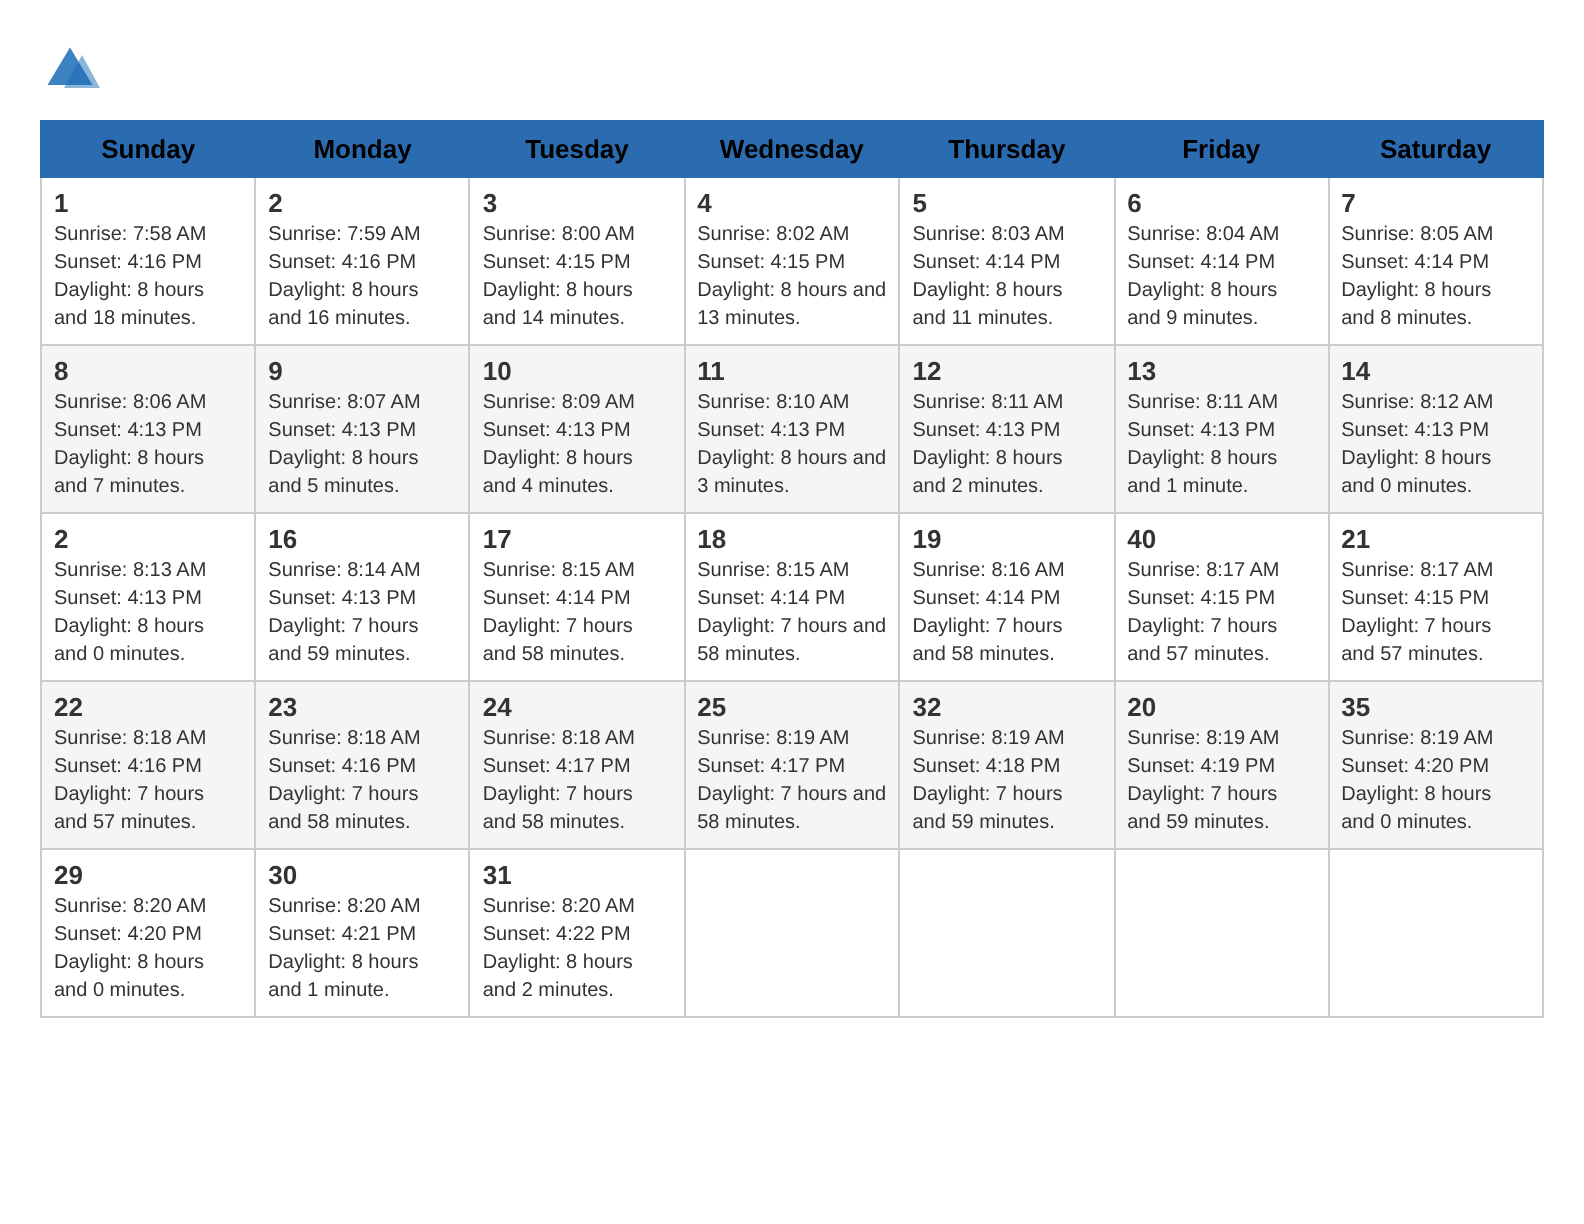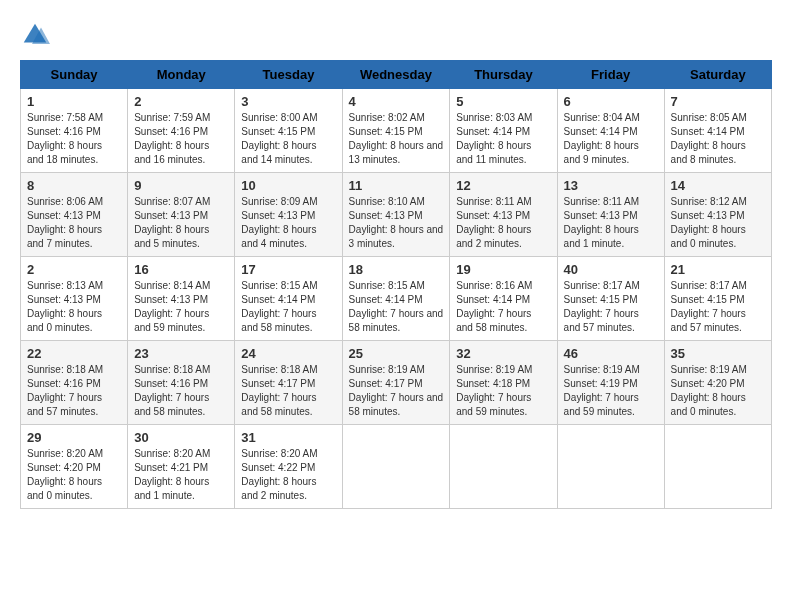--- a/index.html
+++ b/index.html
@@ -330,21 +330,21 @@
       </td>
         <td>
         <span class="day-number">32</span>
         <div class="day-info">
           Sunrise: 8:19 AM<br>
           Sunset: 4:18 PM<br>
           Daylight: 7 hours and 59 minutes.
         </div>
       </td>
         <td>
-        <span class="day-number">46</span>
+        <span class="day-number">20</span>
         <div class="day-info">
           Sunrise: 8:19 AM<br>
           Sunset: 4:19 PM<br>
           Daylight: 7 hours and 59 minutes.
         </div>
       </td>
         <td>
         <span class="day-number">35</span>
         <div class="day-info">
           Sunrise: 8:19 AM<br>

